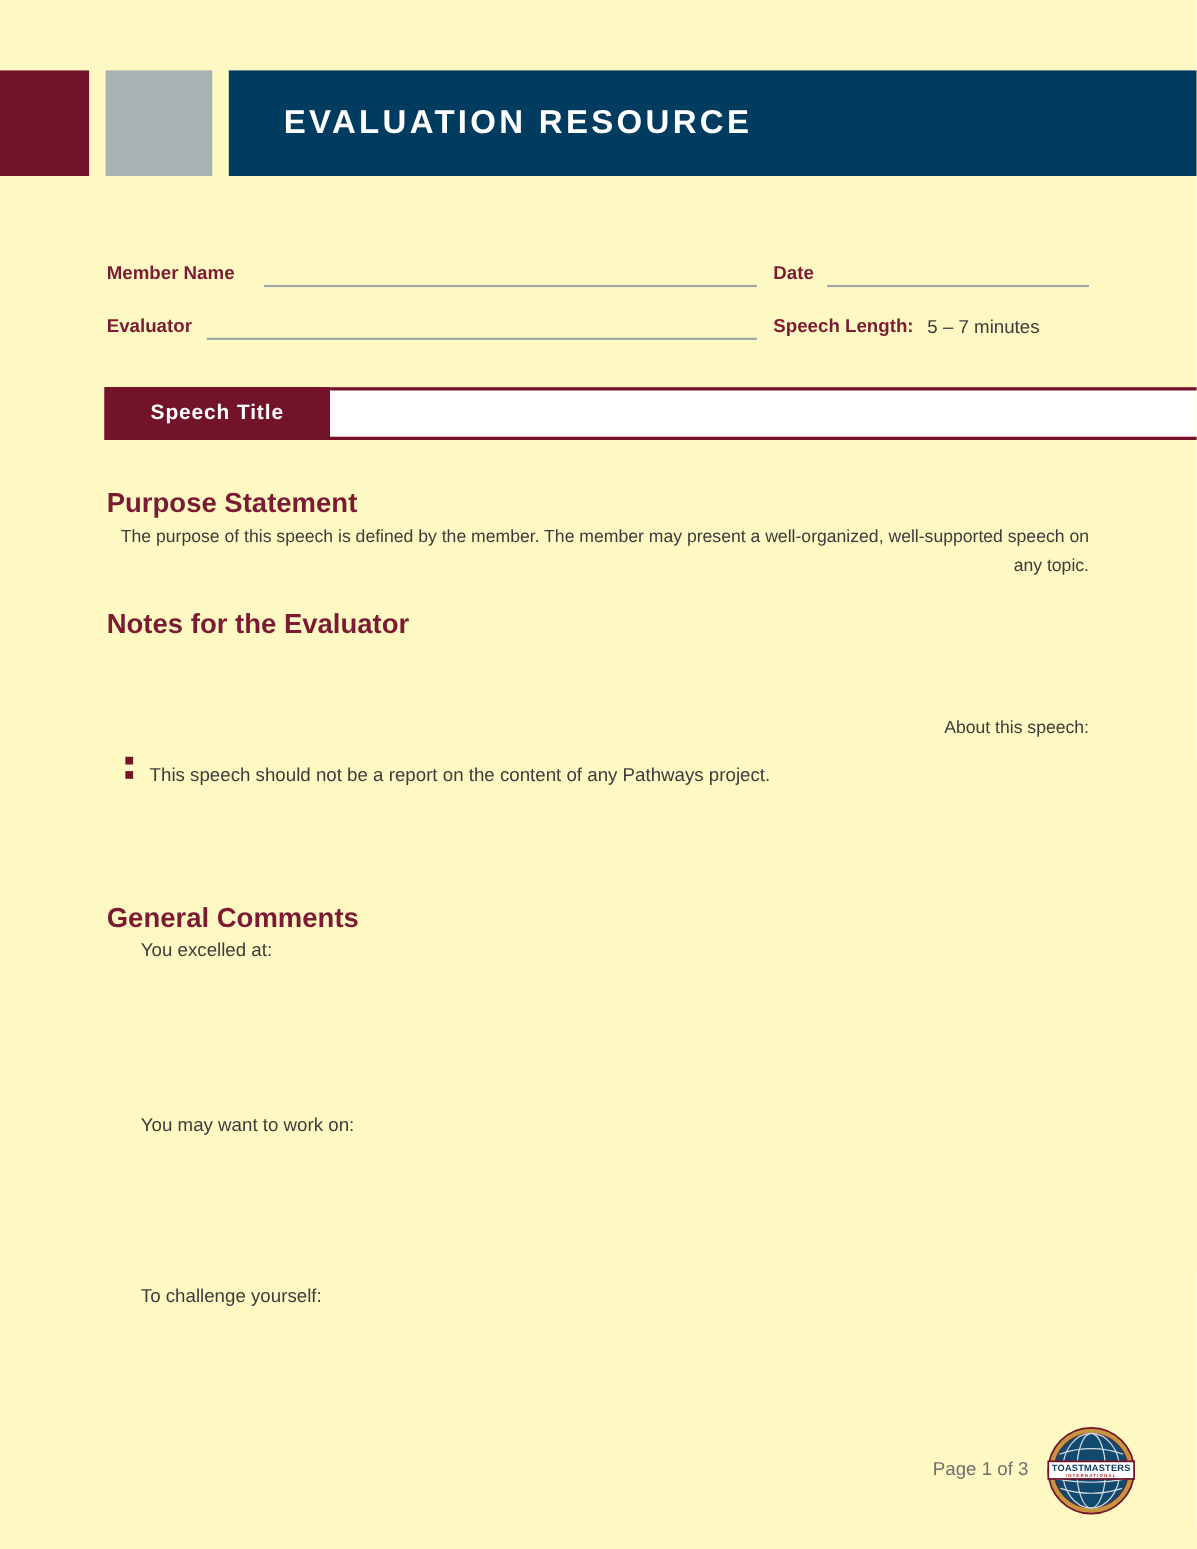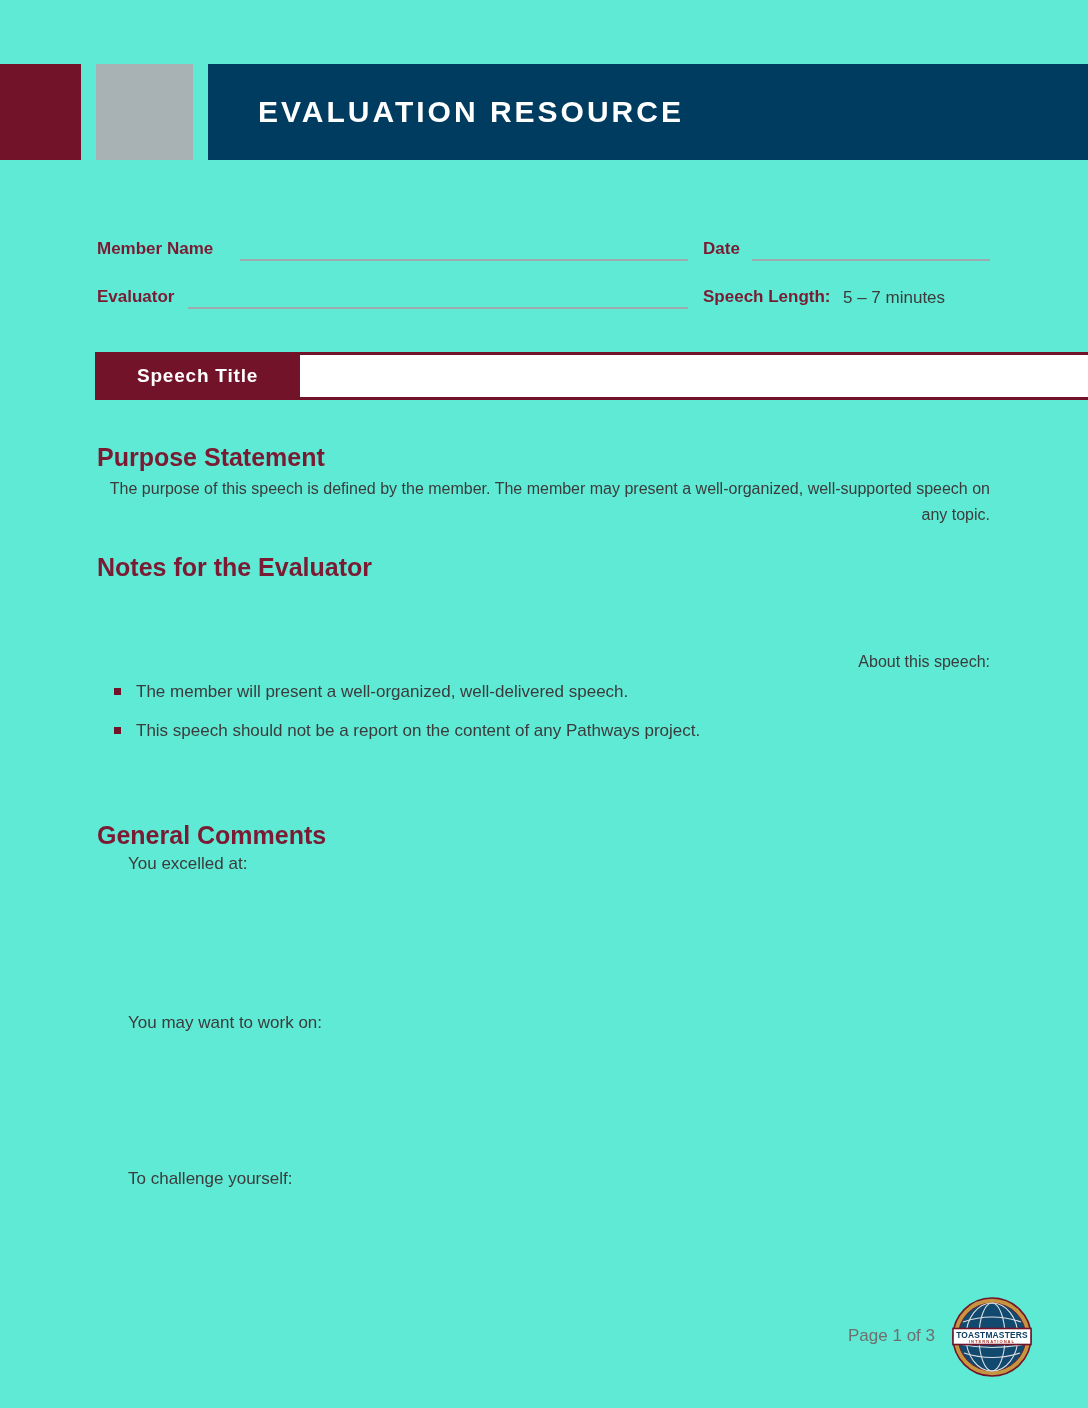--- a/index.html
+++ b/index.html
@@ -1,21 +1,21 @@
 <!DOCTYPE html>
 <html><head>
 <meta charset="utf-8">
 <style>
   html, body { margin: 0; padding: 0; background: #ffffff; }
   body { font-family: "Liberation Sans", sans-serif; }
   .page {
     position: relative;
     width: 1088px;
     height: 1408px;
-    background: #5eead4;
+    background: #fef9c3;
     overflow: hidden;
   }
 
   
   .block-maroon {
     position: absolute; left: 0; top: 64px; width: 81px; height: 96px;
     background: #731329;
   }
   .block-gray {
     position: absolute; left: 96px; top: 64px; width: 97px; height: 96px;
@@ -130,24 +130,20 @@
 
   <h2 class="section-heading" style="top:443px; margin:0;">Purpose Statement</h2>
   <p class="body-text" style="top:476px; margin:0;">The purpose of this speech is defined by the member. The member may present a well-organized, well-supported speech on any topic.</p>
 
   <h2 class="section-heading" style="top:553px; margin:0;">Notes for the Evaluator</h2>
   <p class="body-text" style="top:649px; margin:0;">About this speech:</p>
 
   <ul class="bullet-list" style="top:679px;">
     <li class="bullet-item">
       <span class="bullet-square"></span>
-      <span>The member will present a well-organized, well-delivered speech.</span>
-    </li>
-    <li class="bullet-item">
-      <span class="bullet-square"></span>
     </li>
     <li class="bullet-item">
       <span class="bullet-square"></span>
       <span>This speech should not be a report on the content of any Pathways project.</span>
     </li>
   </ul>
 
   <h2 class="section-heading" style="top:821px; margin:0;">General Comments</h2>
 
   <span class="prompt-label" style="top:854px;">You excelled at:</span>

